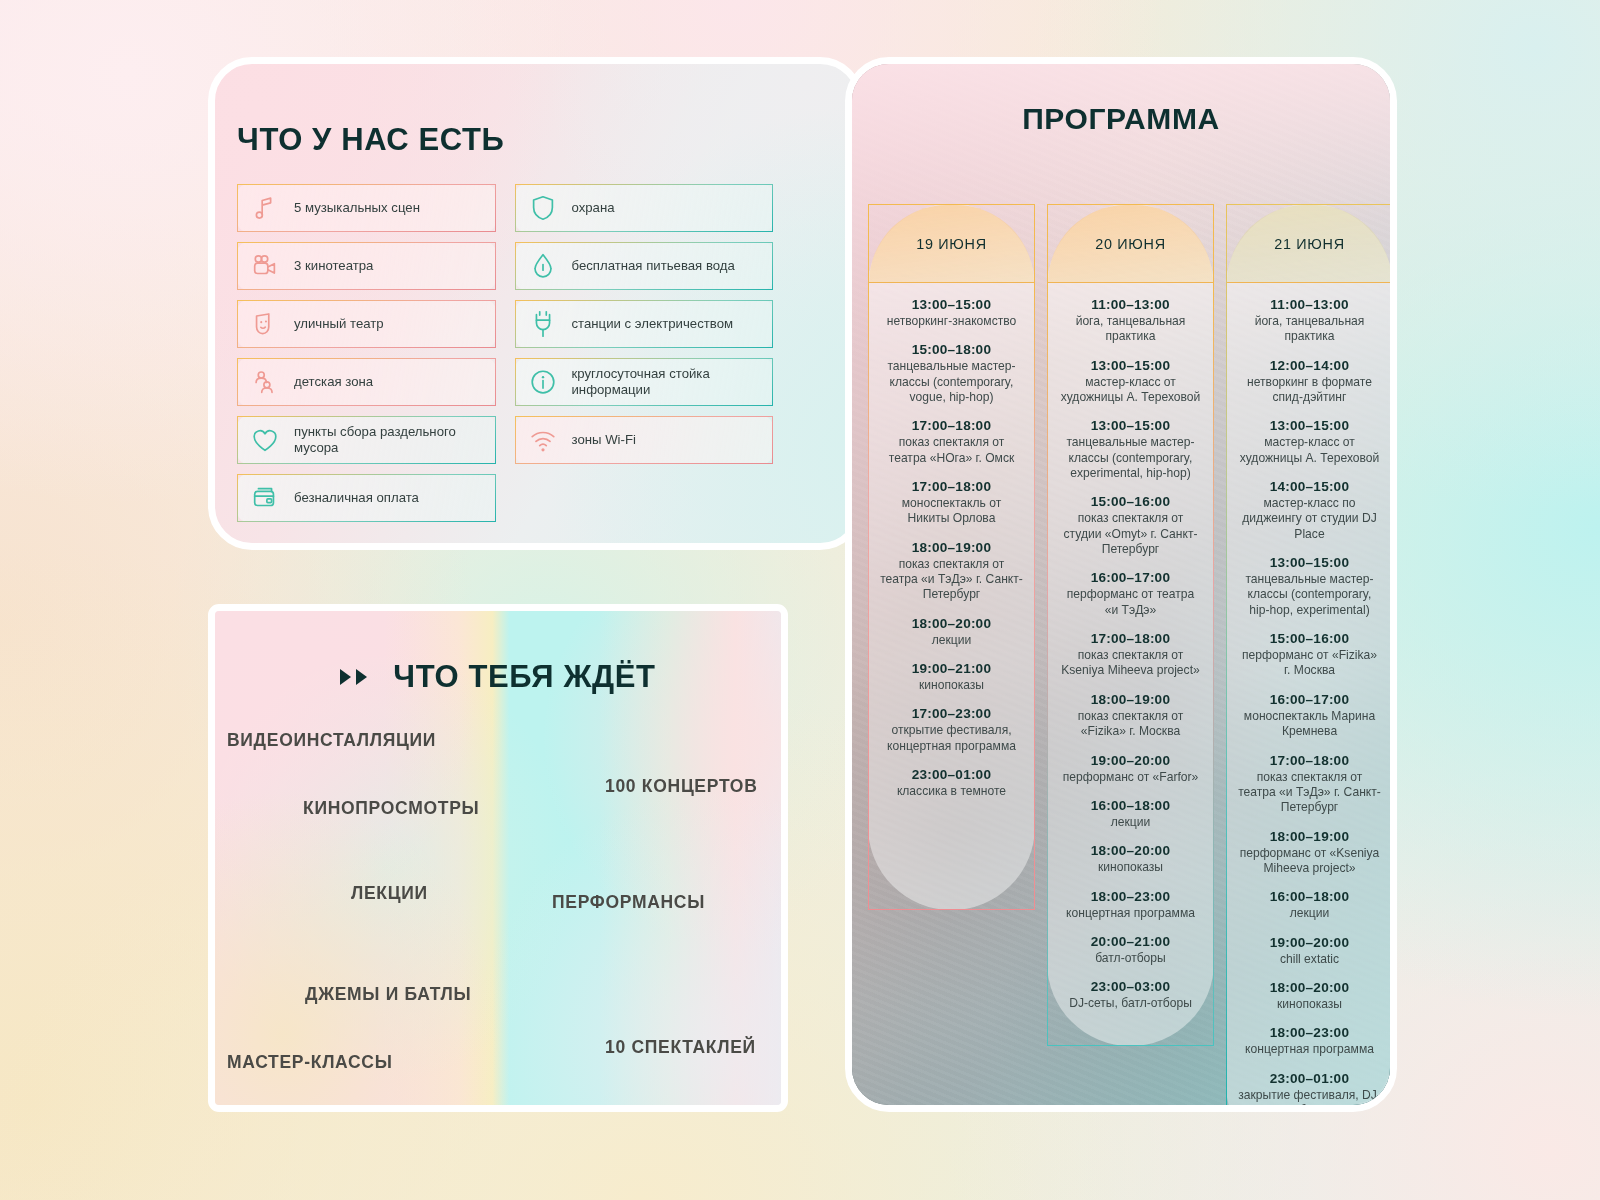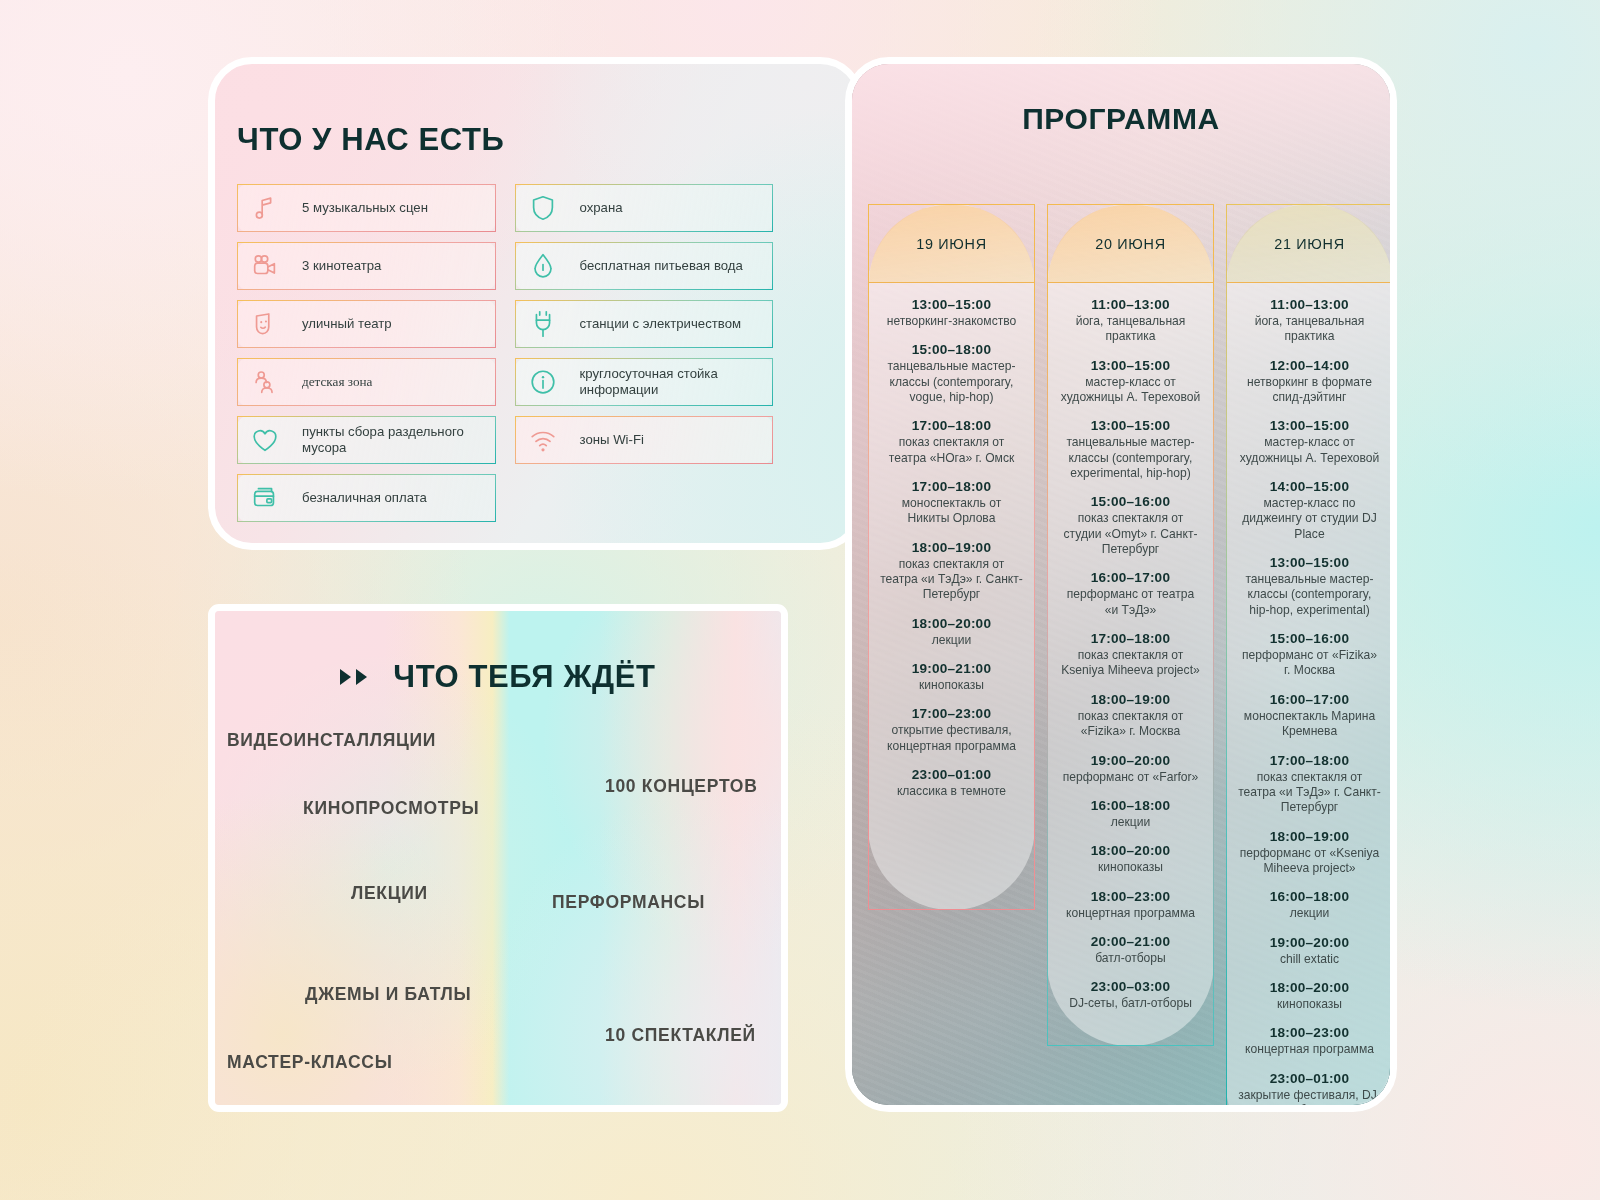--- a/index.html
+++ b/index.html
@@ -69,21 +69,21 @@
     width: 536px;
     display: grid;
     grid-template-columns: 1fr 1fr;
     column-gap: 19px;
     row-gap: 10px;
   }
   .amenity {
     height: 48px;
     display: flex;
     align-items: center;
-    gap: 22px;
+    gap: 14px;
     padding: 0 12px;
     border-radius: 11px;
     border: 1.6px solid #f0b24a;
     background: linear-gradient(100deg, rgba(255,255,255,0.56), rgba(255,255,255,0.30));
   }
   .amenity.left  { border-image: linear-gradient(160deg,#f5c05b 0%,#f0a6a2 55%,#e98b90 100%) 1; border-radius: 0; }
   .amenity.right { border-image: linear-gradient(160deg,#f5c05b 0%,#7fcfbc 55%,#25b3ac 100%) 1; border-radius: 0; }
   .amenity-label {
     font-size: 13.2px;
     color: #33403f;
@@ -253,21 +253,21 @@
       <div class="amenity right" style="border-radius: 11px; border-color: rgb(143, 205, 170); border-style: solid; background: linear-gradient(100deg, rgba(244, 248, 247, 0.7), rgba(233, 246, 244, 0.5));">
         <svg viewBox="0 0 32 32" class="amenity-icon" fill="none" stroke="#3fbfa8" stroke-width="1.8" stroke-linecap="round" stroke-linejoin="round">
           <path d="M9 6v6h14V6"></path>
           <path d="M12.5 3v3.5"></path>
           <path d="M19.5 3v3.5"></path>
           <path d="M9 12h14v3a7 7 0 0 1-7 7 7 7 0 0 1-7-7z"></path>
           <path d="M16 22v7"></path>
         </svg>
         <span class="amenity-label">станции с электричеством</span>
       </div>
-      <div class="amenity left" style="border-radius: 11px; border-color: rgb(238, 174, 130); border-style: solid; background: linear-gradient(100deg, rgba(255, 236, 238, 0.72), rgba(255, 245, 243, 0.48)); font-family: Liberation Serif, serif;">
+      <div class="amenity left" style="border-radius: 11px; border-color: rgb(238, 174, 130); border-style: solid; background: linear-gradient(100deg, rgba(255, 236, 238, 0.72), rgba(255, 245, 243, 0.48));">
         <svg viewBox="0 0 32 32" class="amenity-icon" fill="none" stroke="#ef9a93" stroke-width="1.8" stroke-linecap="round" stroke-linejoin="round">
           <circle cx="12" cy="8.5" r="3.2"></circle>
           <path d="M6.5 16.5c0-3 2.5-4.6 5.5-4.6s5.5 1.6 5.5 4.6"></path>
           <circle cx="18" cy="19" r="3.2"></circle>
           <path d="M12.5 27c0-3 2.5-4.6 5.5-4.6S23.5 24 23.5 27"></path>
         </svg>
         <span class="amenity-label">детская зона</span>
       </div>
       <div class="amenity right" style="border-radius: 11px; border-color: rgb(47, 185, 176); border-style: solid; background: linear-gradient(100deg, rgba(244, 248, 247, 0.7), rgba(233, 246, 244, 0.5));">
         <svg viewBox="0 0 32 32" class="amenity-icon" fill="none" stroke="#3fbfa8" stroke-width="1.8" stroke-linecap="round" stroke-linejoin="round">
@@ -313,21 +313,21 @@
       </span>
     <h2 class="card-title" id="expect-title">ЧТО ТЕБЯ ЖДЁТ</h2>
   </div>
   <div id="expect-items">
       <div class="expect-item" style="left: 12px; top: 119px;">ВИДЕОИНСТАЛЛЯЦИИ</div>
       <div class="expect-item" style="left: 390px; top: 165px;">100 КОНЦЕРТОВ</div>
       <div class="expect-item" style="left: 88px; top: 187px;">КИНОПРОСМОТРЫ</div>
       <div class="expect-item" style="left: 136px; top: 272px;">ЛЕКЦИИ</div>
       <div class="expect-item" style="left: 337px; top: 281px;">ПЕРФОРМАНСЫ</div>
       <div class="expect-item" style="left: 90px; top: 373px;">ДЖЕМЫ И БАТЛЫ</div>
-      <div class="expect-item" style="left: 390px; top: 414px;">10 СПЕКТАКЛЕЙ</div>
+      <div class="expect-item" style="left: 390px; top: 426px;">10 СПЕКТАКЛЕЙ</div>
       <div class="expect-item" style="left: 12px; top: 441px;">МАСТЕР-КЛАССЫ</div>
     </div>
 </section>
 
 <section class="card" id="card-program">
   <div id="program-photo"></div>
   <div id="program-tint"></div>
   <div id="program-tint-2"></div>
   <h2 class="card-title" id="program-title">ПРОГРАММА</h2>
   <div id="day-columns">

